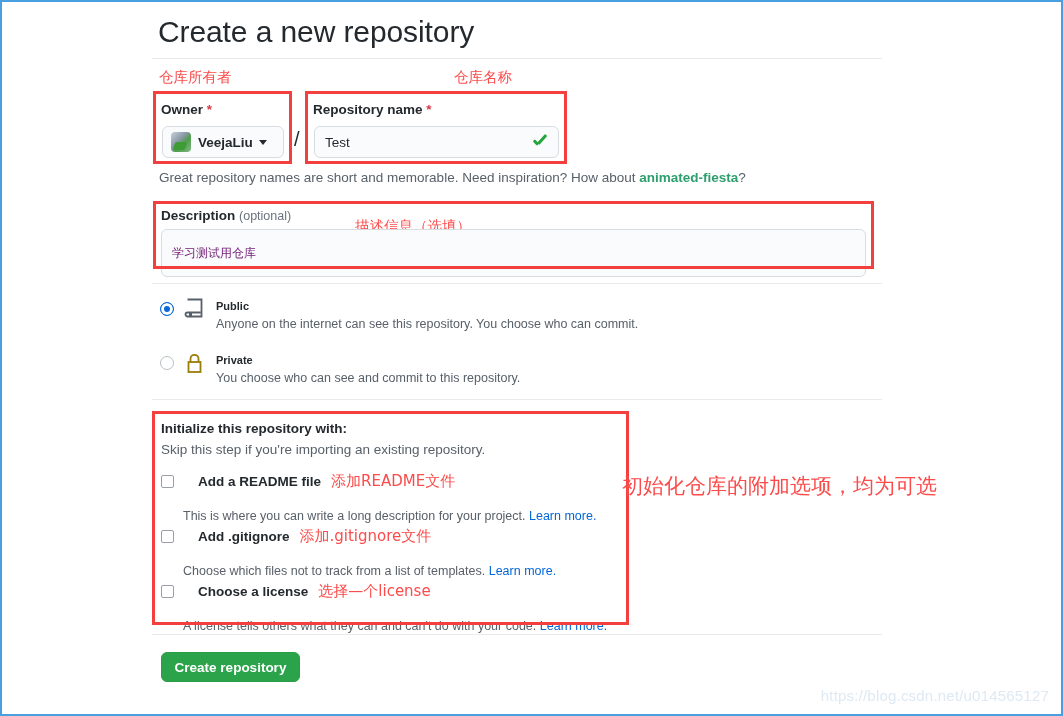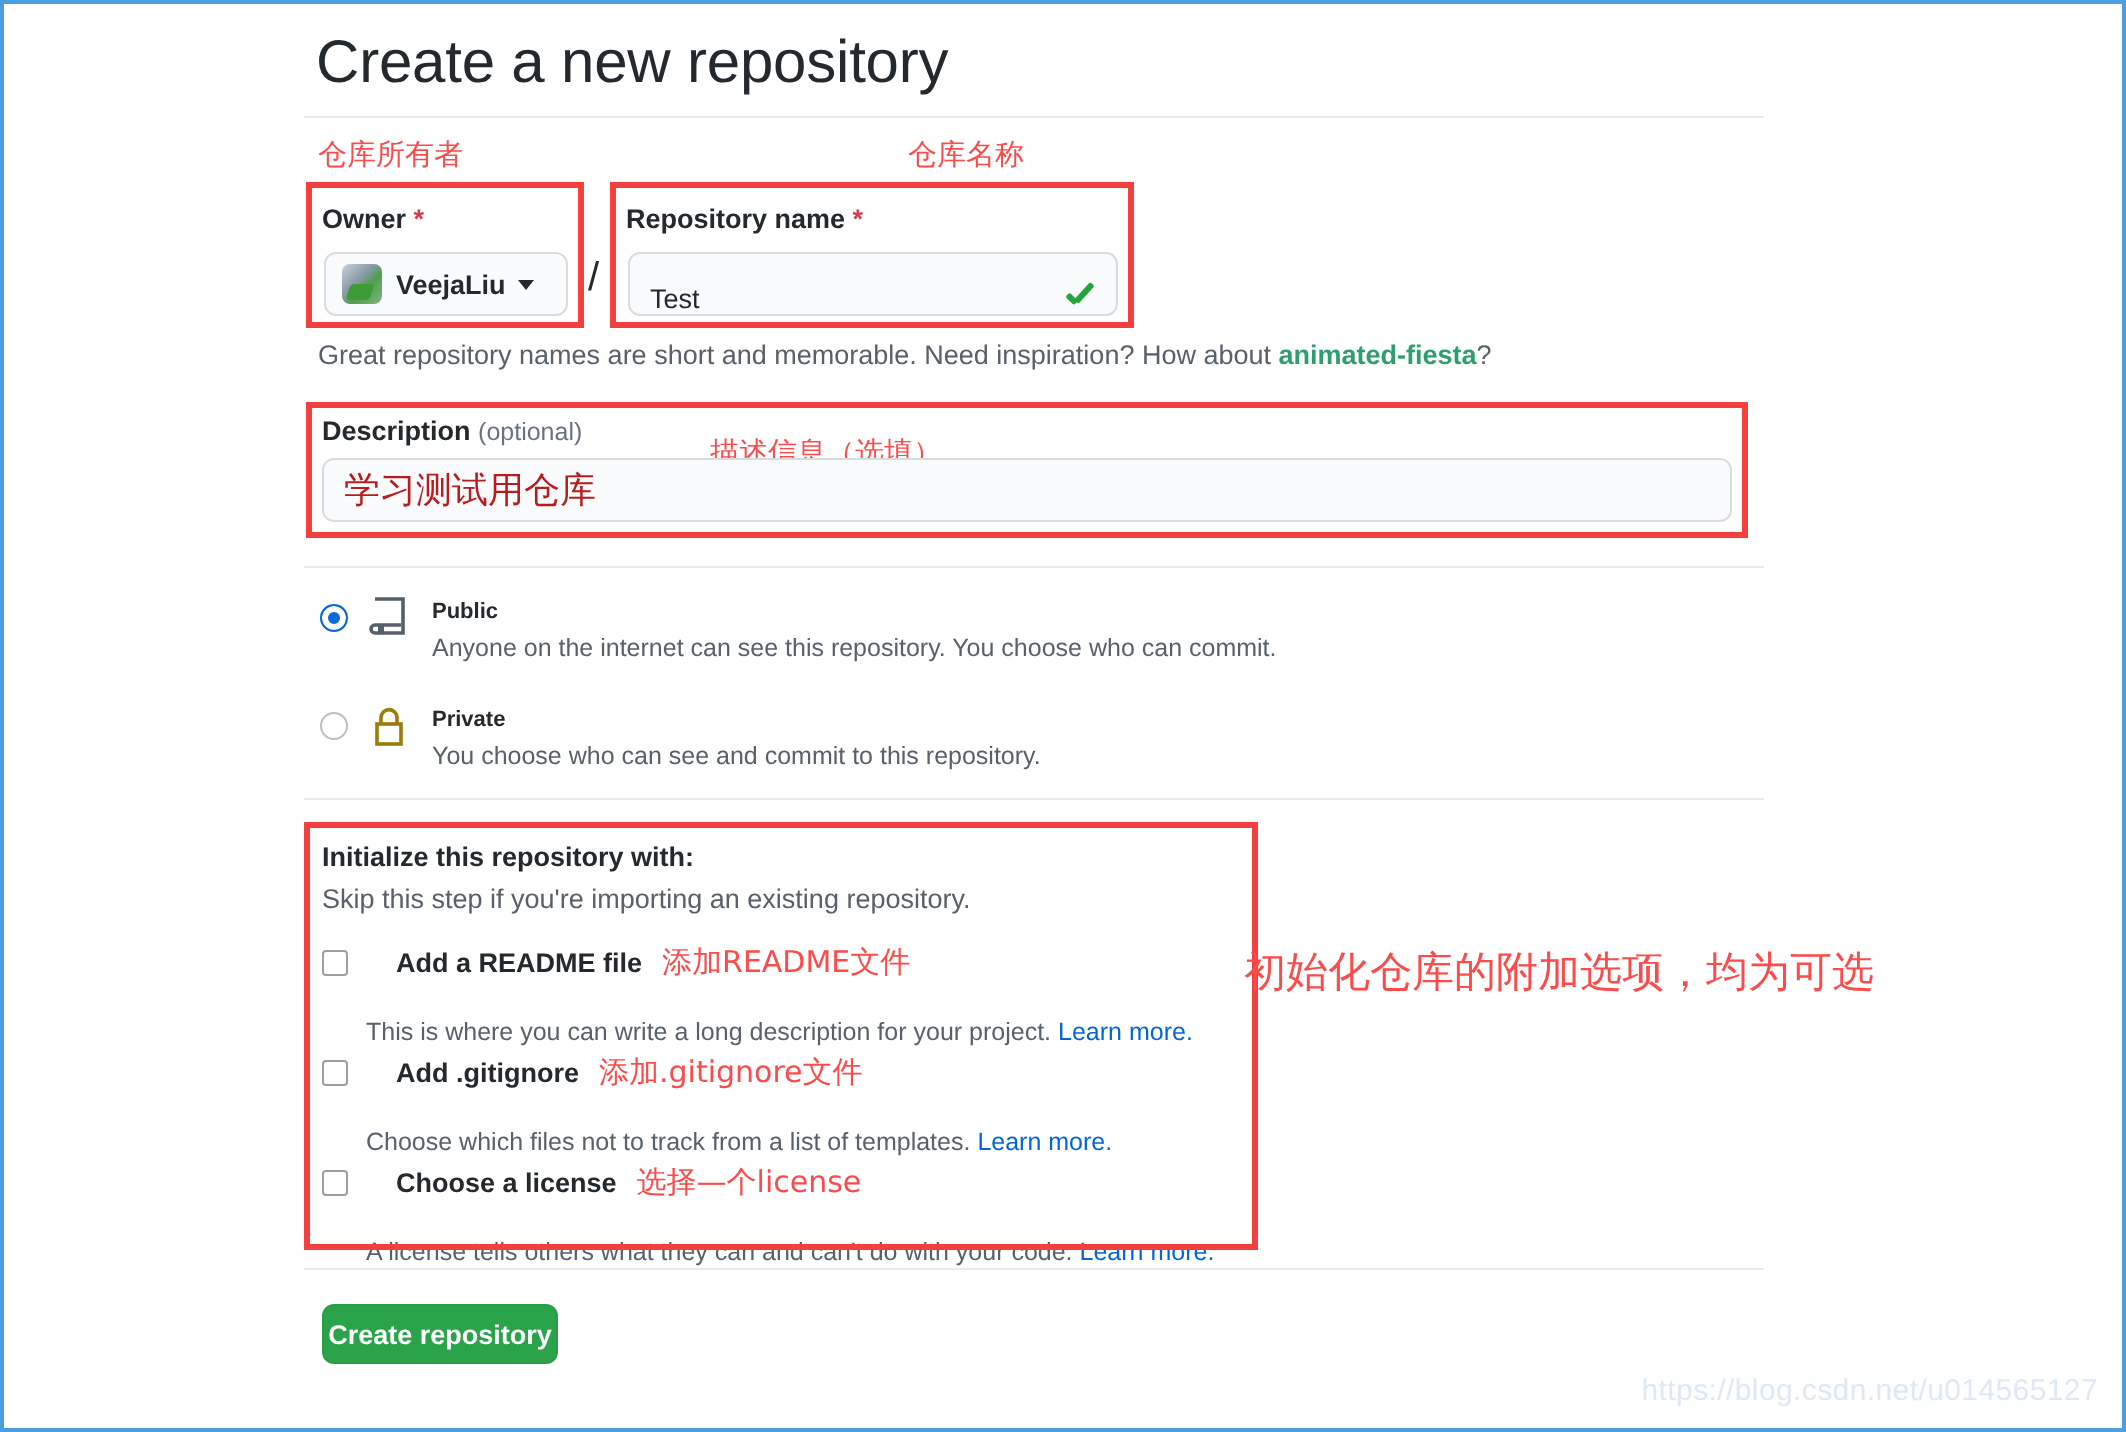--- a/index.html
+++ b/index.html
@@ -121,21 +121,21 @@
   #slash {
     left: 292px; top: 126px;
     font-size: 20px; color: #24292e; font-weight: 300;
   }
   #repo-input {
     left: 312px; top: 124px;
     width: 245px; height: 32px;
     background: #fafbfc;
     border: 1px solid #d8dce1;
     border-radius: 6px;
-    display: flex; align-items: flex-end;
+    display: flex; align-items: center;
     padding: 0 10px;
   }
   #repo-input .val {
     font-size: 13.5px; color: #24292e; flex: 1;
   }
   .check {
     width: 16px; height: 16px; position: relative; flex: 0 0 auto;
   }
   .check::before {
     content:""; position:absolute;
@@ -152,27 +152,27 @@
     left: 157px; top: 168px;
     font-size: 13.5px; color: #586069;
     white-space: nowrap;
   }
   #hint .sugg { color: #2f9e6e; font-weight: bold; }
 
   
   #desc-label { left: 159px; top: 206px; }
   #desc-input {
     left: 159px; top: 227px;
-    width: 705px; height: 32px;
+    width: 705px; height: 48px;
     background: #fafbfc;
     border: 1px solid #d8dce1;
     border-radius: 6px;
     display: flex; align-items: center;
     padding: 0 10px;
-    font-size: 18px; color: #b91c1c;
+    font-size: 12px; color: #701a75;
     font-family: "DejaVu Sans","Liberation Sans",sans-serif;
   }
 
   
   .vis-row { display: flex; align-items: flex-start; }
   #vis-public { left: 158px; top: 295px; }
   #vis-private { left: 158px; top: 349px; }
   .radio {
     width: 14px; height: 14px;
     border-radius: 50%;
@@ -216,21 +216,21 @@
   }
   .cb-desc {
     margin-top: 18px; margin-left: 22px;
     font-size: 12.5px; color: #586069; white-space: nowrap;
   }
   .lnk { color: #0366d6; }
 
   
   #create-btn {
     left: 159px; top: 650px;
-    width: 118px; height: 30px;
+    width: 139px; height: 30px;
     background: #2aa34a;
     border: 1px solid #2a9e47;
     border-radius: 6px;
     color: #ffffff;
     font-size: 13.5px;
     font-weight: bold;
     display: flex; align-items: center; justify-content: center;
     cursor: pointer;
   }
 

